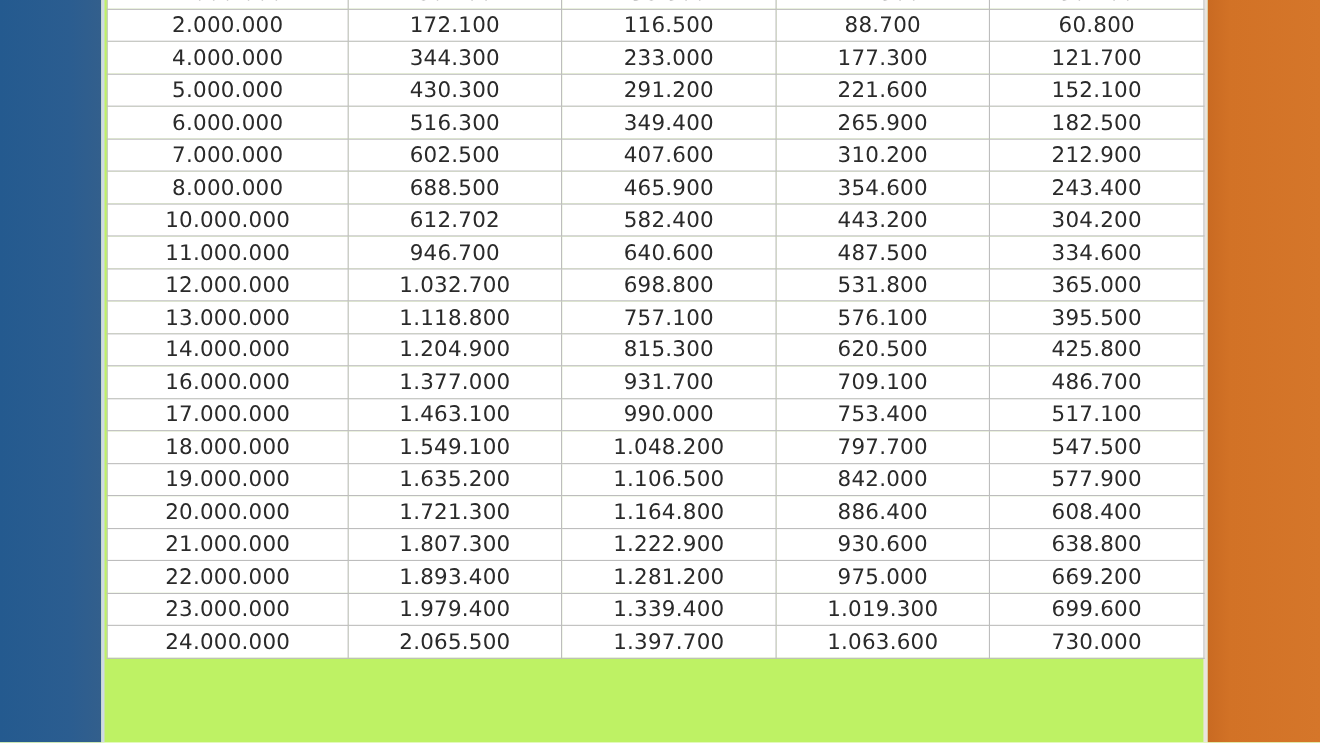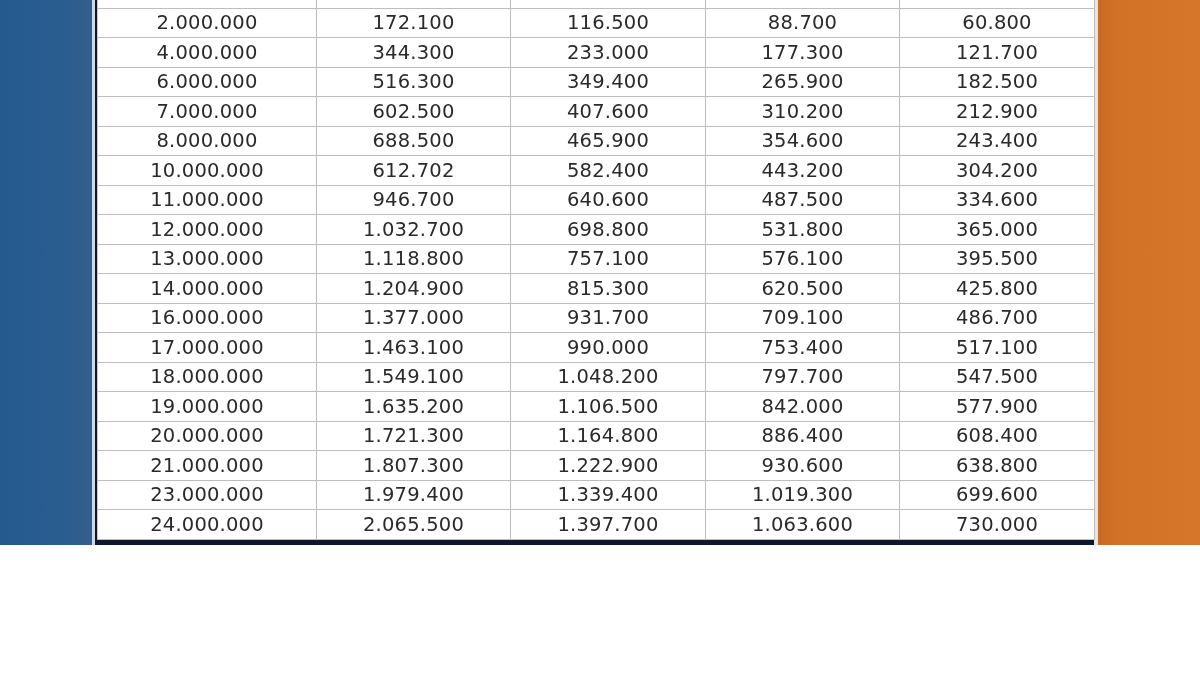--- a/index.html
+++ b/index.html
@@ -7,23 +7,23 @@
       padding: 0;
       width: 1200px;
       height: 675px;
       overflow: hidden;
       background: #ffffff;
       font-family: "DejaVu Sans", sans-serif;
     }
     .stage {
       position: relative;
       width: 1200px;
-      height: 545px;
+      height: 675px;
       overflow: hidden;
-      background: #0f172a;
+      background: #bef264;
       text-decoration: underline;
     }
     .panel-left {
       position: absolute;
       left: 0; top: 0;
       width: 92px; height: 675px;
       background: linear-gradient(90deg, #245a8f 0%, #2b5d90 70%, #335f8c 100%);
     }
     .panel-left-edge {
       position: absolute;
@@ -106,20 +106,27 @@
             <td>60.800</td>
           </tr>
           <tr>
             <td>4.000.000</td>
             <td>344.300</td>
             <td>233.000</td>
             <td>177.300</td>
             <td>121.700</td>
           </tr>
           <tr>
+            <td>5.000.000</td>
+            <td>430.300</td>
+            <td>291.200</td>
+            <td>221.600</td>
+            <td>152.100</td>
+          </tr>
+          <tr>
             <td>6.000.000</td>
             <td>516.300</td>
             <td>349.400</td>
             <td>265.900</td>
             <td>182.500</td>
           </tr>
           <tr>
             <td>7.000.000</td>
             <td>602.500</td>
             <td>407.600</td>
@@ -202,20 +209,27 @@
             <td>1.164.800</td>
             <td>886.400</td>
             <td>608.400</td>
           </tr>
           <tr>
             <td>21.000.000</td>
             <td>1.807.300</td>
             <td>1.222.900</td>
             <td>930.600</td>
             <td>638.800</td>
+          </tr>
+          <tr>
+            <td>22.000.000</td>
+            <td>1.893.400</td>
+            <td>1.281.200</td>
+            <td>975.000</td>
+            <td>669.200</td>
           </tr>
           <tr>
             <td>23.000.000</td>
             <td>1.979.400</td>
             <td>1.339.400</td>
             <td>1.019.300</td>
             <td>699.600</td>
           </tr>
           <tr>
             <td>24.000.000</td>

